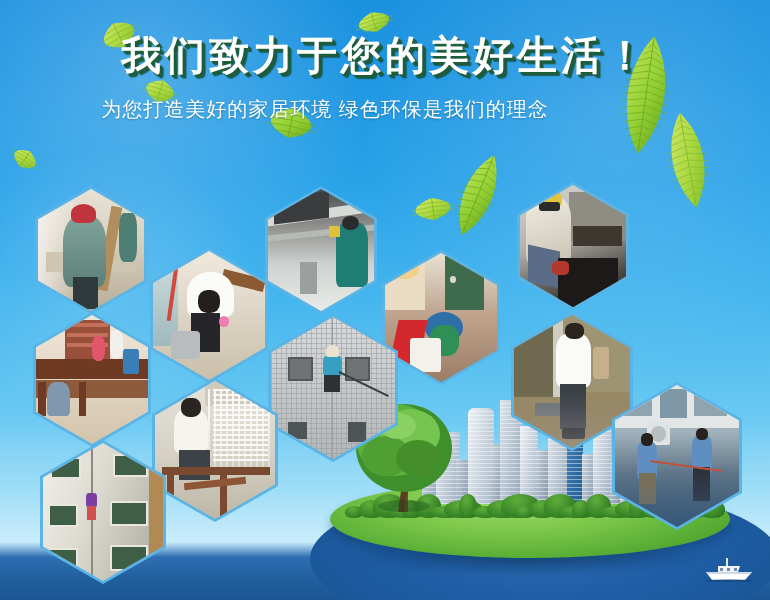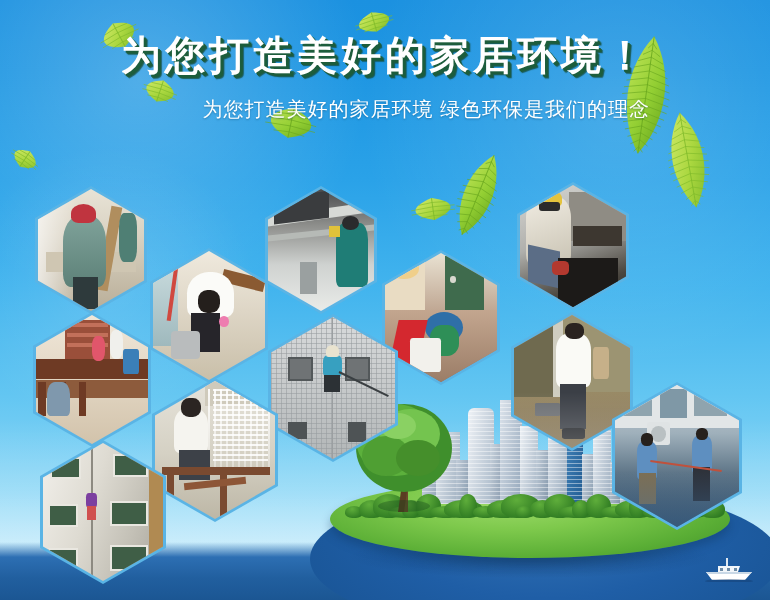--- a/index.html
+++ b/index.html
@@ -44,21 +44,21 @@
     font-weight:bold;
     letter-spacing:4px;
     color:#ffffff;
     text-shadow:
       2px 2px 0 #1d5d3c,
       3px 3px 0 #1d5d3c,
       4px 4px 1px rgba(17,70,45,.75);
     white-space:nowrap;
   }
   .subhead-wrap{
-    position:absolute;left:0;top:96px;width:650px;text-align:right;z-index:9;
+    position:absolute;left:0;top:96px;width:650px;text-align:center;z-index:9;
   }
   .subhead{
     display:inline-block;
     font-size:20px;
     line-height:26px;
     letter-spacing:1px;
     color:#ffffff;
     text-shadow:0 1px 2px rgba(10,60,95,.40);
     white-space:nowrap;
   }
@@ -122,21 +122,21 @@
 <body>
 
 <div id="banner">
 
   <div class="haze haze-a"></div>
   <div class="haze haze-b"></div>
   <div class="haze haze-c"></div>
   <div class="haze haze-d"></div>
 
   <div class="headline-wrap">
-    <span class="headline">为您打造美好的家居环境！</span>
+    <span class="headline">我们致力于您的美好生活！</span>
   </div>
   <div class="subhead-wrap">
     <span class="subhead">为您打造美好的家居环境 绿色环保是我们的理念</span>
   </div>
 
   <div id="leaf-layer">
       <div class="leaf" style="left: 96px; top: 22px; transform: rotate(-28deg);">
         <svg viewBox="0 0 46 26" width="46" height="26">
           <defs>
             <linearGradient id="lg-leaf-top-left-small" x1="0" y1="0" x2="1" y2="1">

